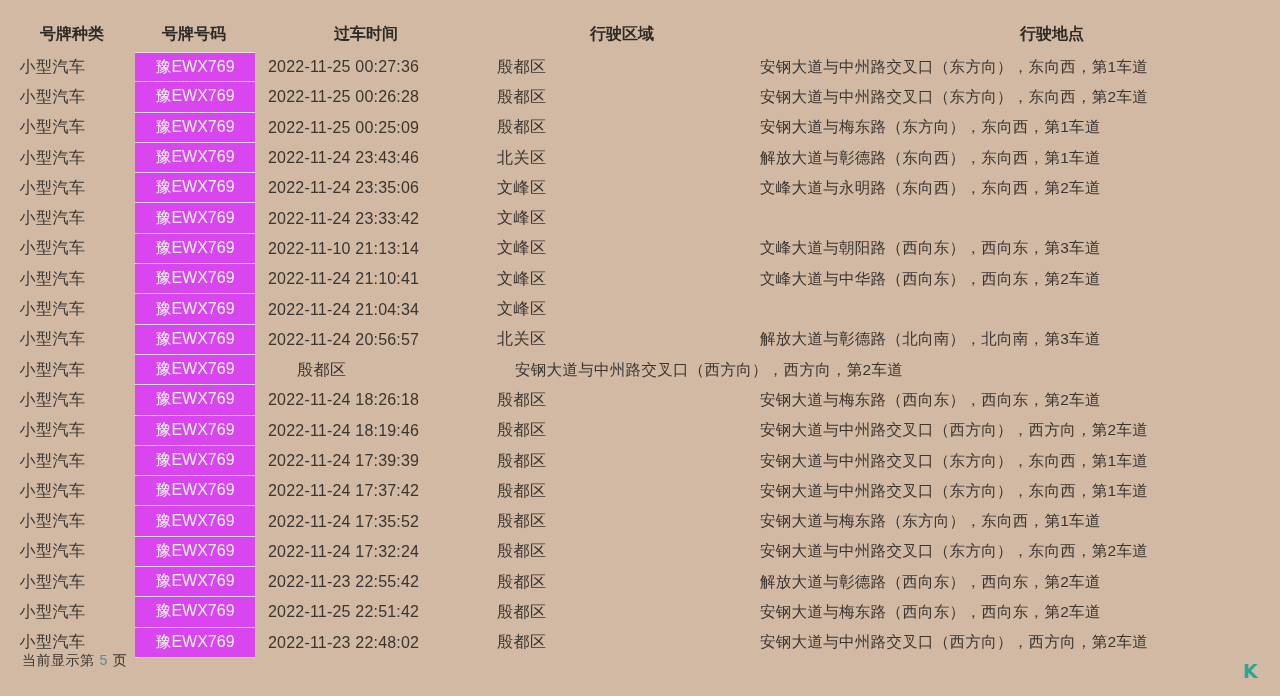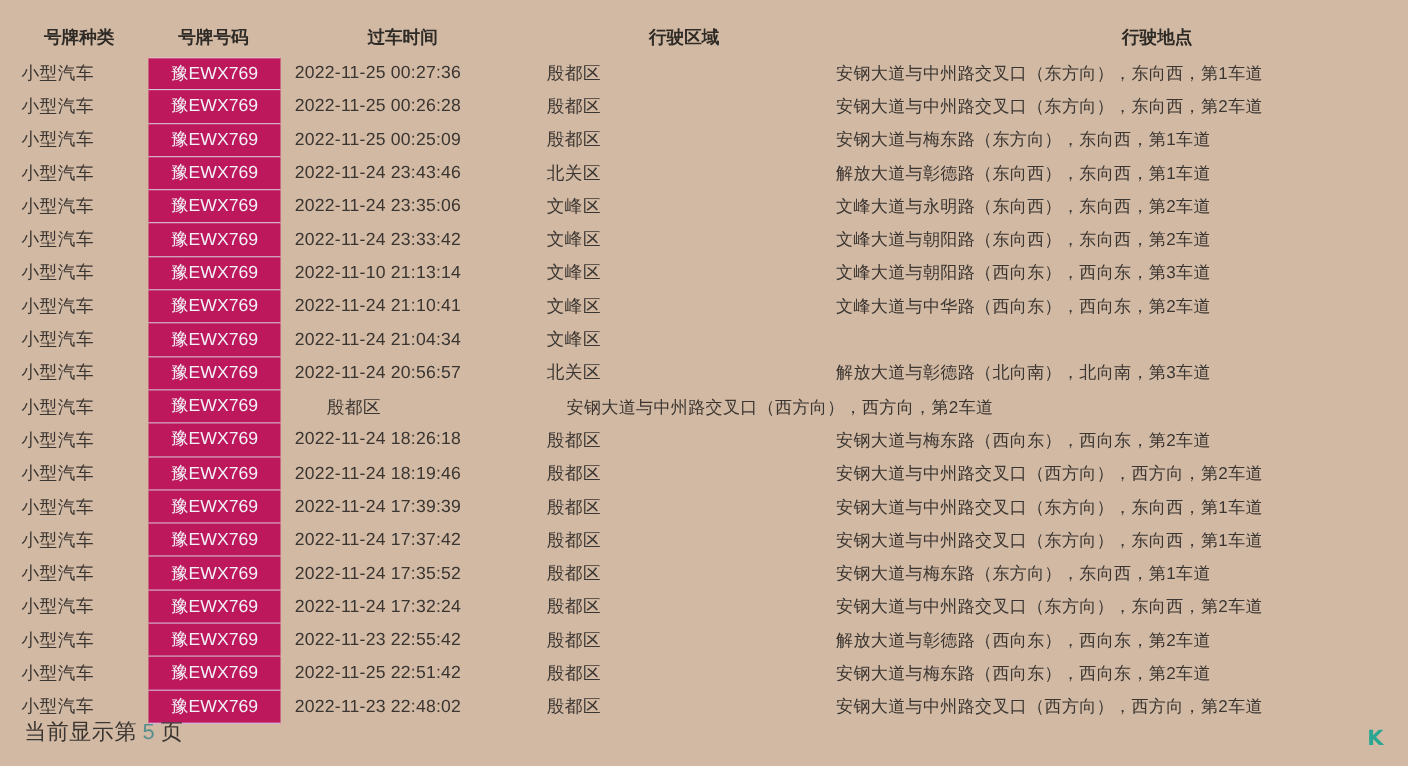--- a/index.html
+++ b/index.html
@@ -49,21 +49,21 @@
     font-size: 16px;
   }
   .cell-type {
     text-align: center;
     padding-right: 30px;
     letter-spacing: 0.5px;
   }
   .cell-plate {
     height: 100%;
     box-sizing: border-box;
-    background: #be185d;
+    background: #d946ef;
     color: #f2f2f7;
     display: flex;
     align-items: center;
     justify-content: center;
     font-size: 16px;
     border-bottom: 1px solid #d9d4ee;
   }
   .row:first-child .cell-plate { border-top: 1px solid #e6e0d6; }
   .cell-time {
     padding-left: 13px;
@@ -78,21 +78,21 @@
     padding-left: 60px;
     font-size: 15.5px;
     letter-spacing: 0.3px;
     white-space: nowrap;
   }
   
   .footer {
     position: absolute;
     left: 22px;
     top: 652px;
-    font-size: 20px;
+    font-size: 14px;
     color: #3a3531;
     letter-spacing: 0.5px;
   }
   .footer .page-num {
     color: #578f8f;
     margin: 0 5px;
   }
   .watermark {
     position: absolute;
     left: 1243px;
@@ -155,21 +155,20 @@
       <div class="cell-time">2022-11-24 23:35:06</div>
       <div class="cell-district">文峰区</div>
       <div class="cell-location">文峰大道与永明路（东向西），东向西，第2车道</div>
     </div>
 
     <div class="row">
       <div class="cell-type">小型汽车</div>
       <div class="cell-plate">豫EWX769</div>
       <div class="cell-time">2022-11-24 23:33:42</div>
       <div class="cell-district">文峰区</div>
-      <div class="cell-location">文峰大道与朝阳路（东向西），东向西，第2车道</div>
     </div>
 
     <div class="row">
       <div class="cell-type">小型汽车</div>
       <div class="cell-plate">豫EWX769</div>
       <div class="cell-time">2022-11-10 21:13:14</div>
       <div class="cell-district">文峰区</div>
       <div class="cell-location">文峰大道与朝阳路（西向东），西向东，第3车道</div>
     </div>
 

